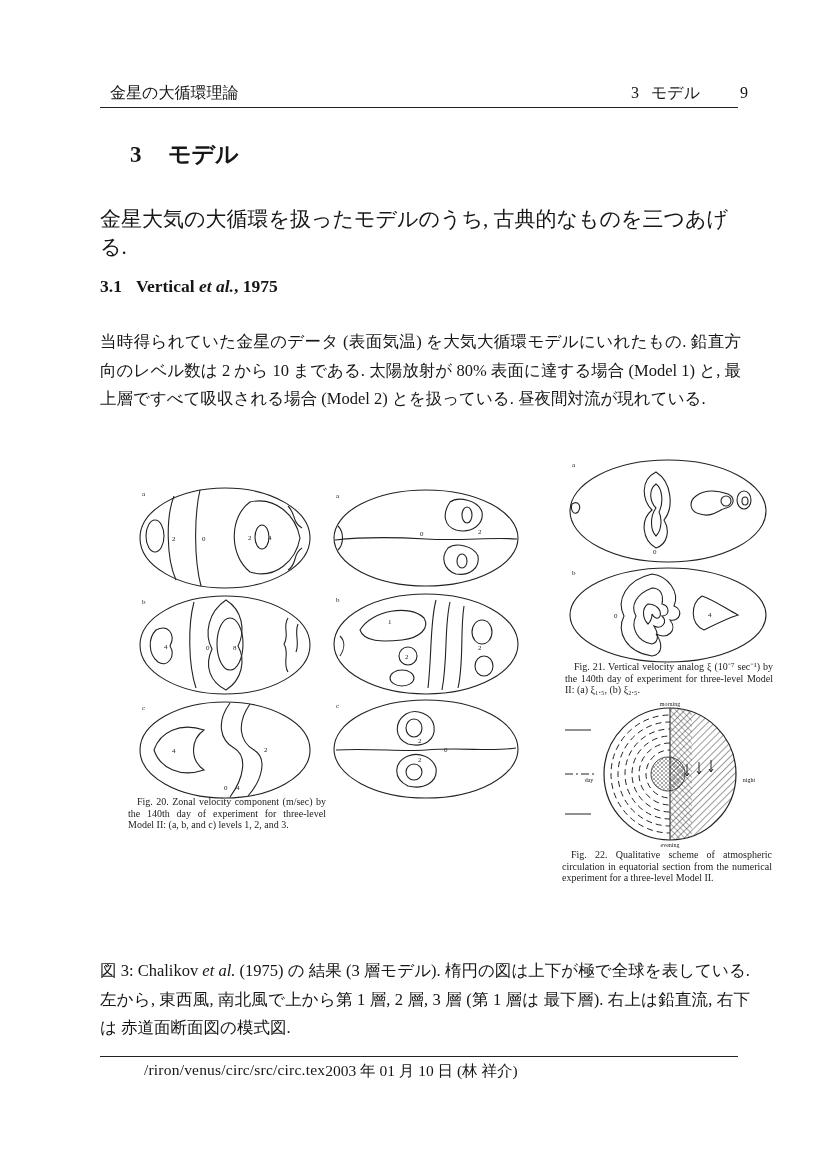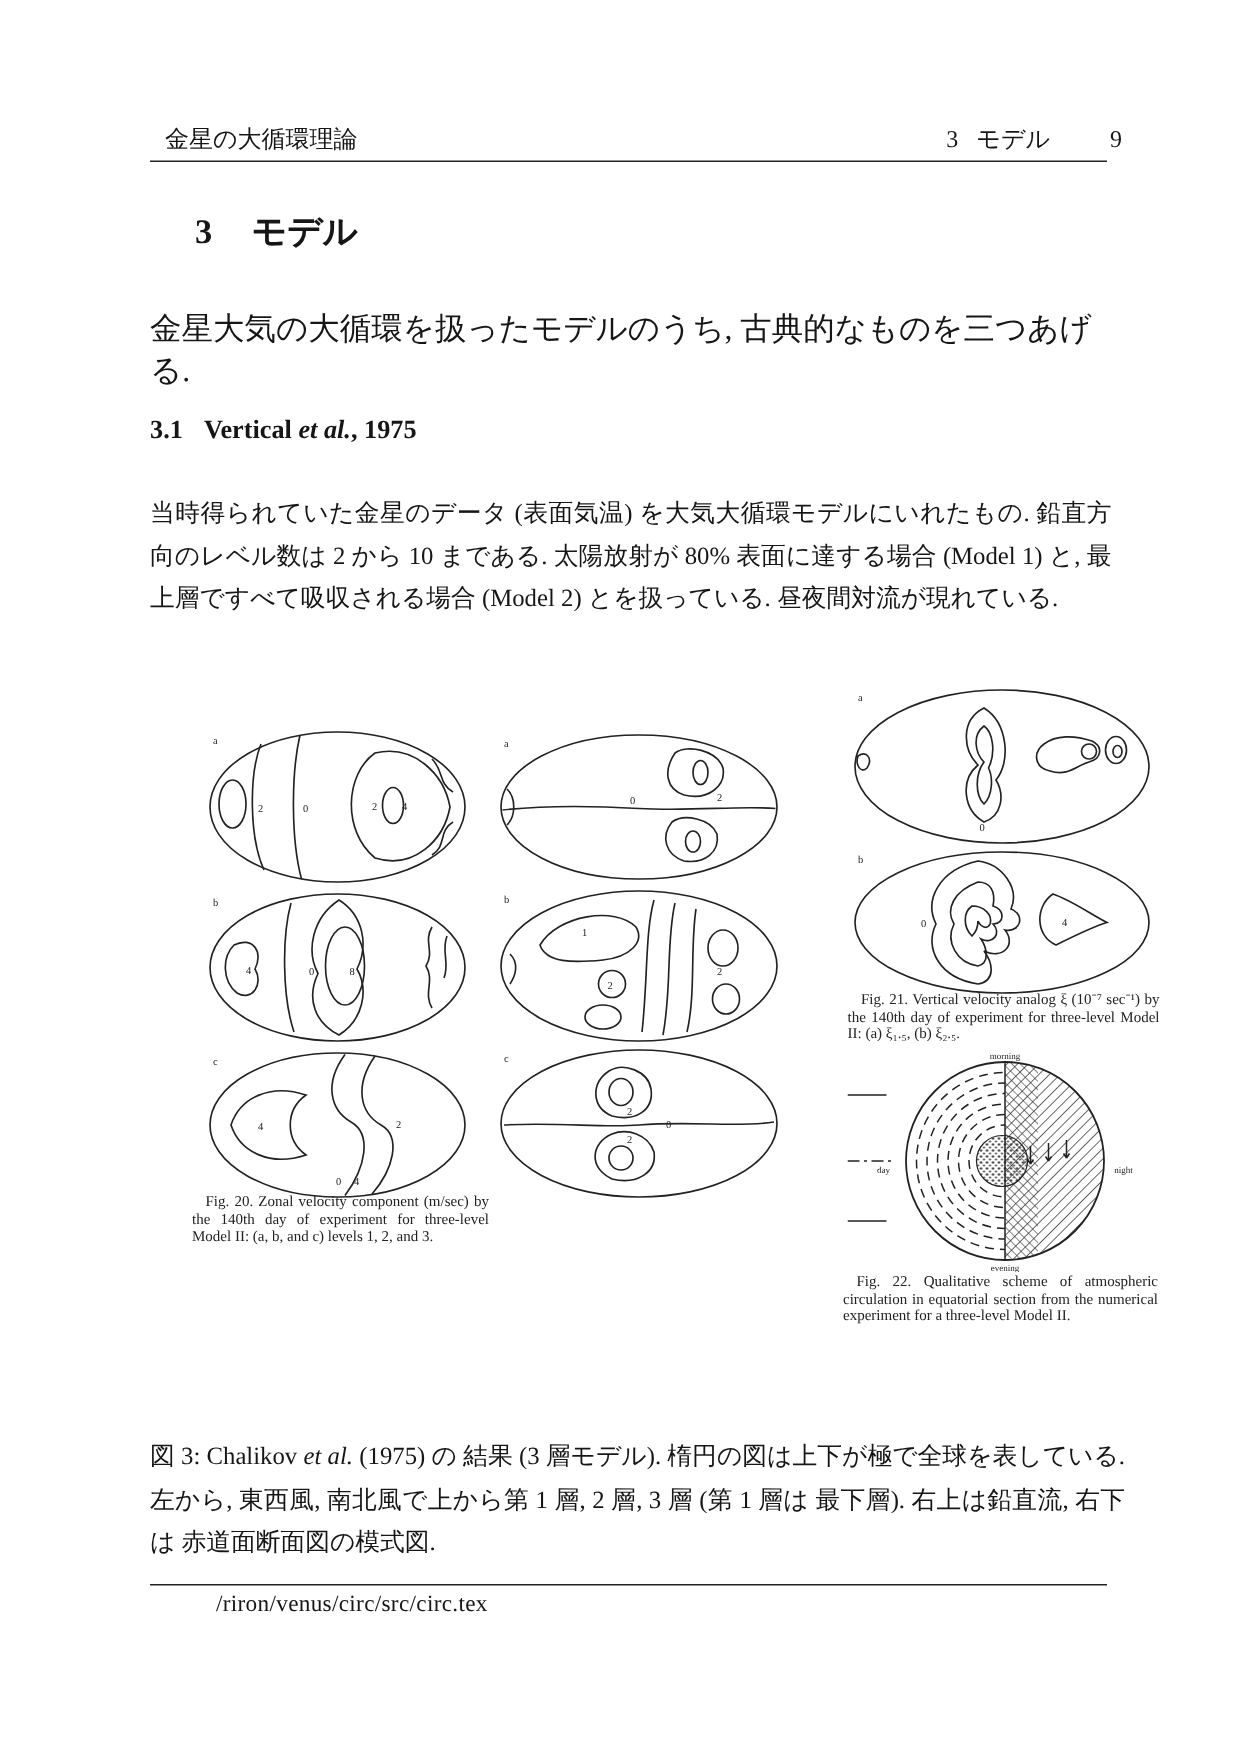--- a/index.html
+++ b/index.html
@@ -275,15 +275,16 @@
 
   <div class="figcap-sm" style="left:562px;top:849px;width:210px">Fig. 22. Qualitative scheme of atmospheric circulation in equatorial section from the numerical experiment for a three-level Model II.</div>
 
   <div class="caption">
     <span>図 3: Chalikov </span><span class="it">et al.</span><span> (1975) の 結果 (3 層モデル). 楕円の図は上下が極で全球を表している. 左から, 東西風, 南北風で上から第 1 層, 2 層, 3 層 (第 1 層は 最下層). 右上は鉛直流, 右下は 赤道面断面図の模式図.</span>
   </div>
 
   <div class="ftr-rule"></div>
   <div class="ftr">
     <span class="ftr-left">/riron/venus/circ/src/circ.tex</span>
+    <span>2003 年 01 月 10 日 (林 祥介)</span>
   </div>
 
 </div>
 
 </body></html>

